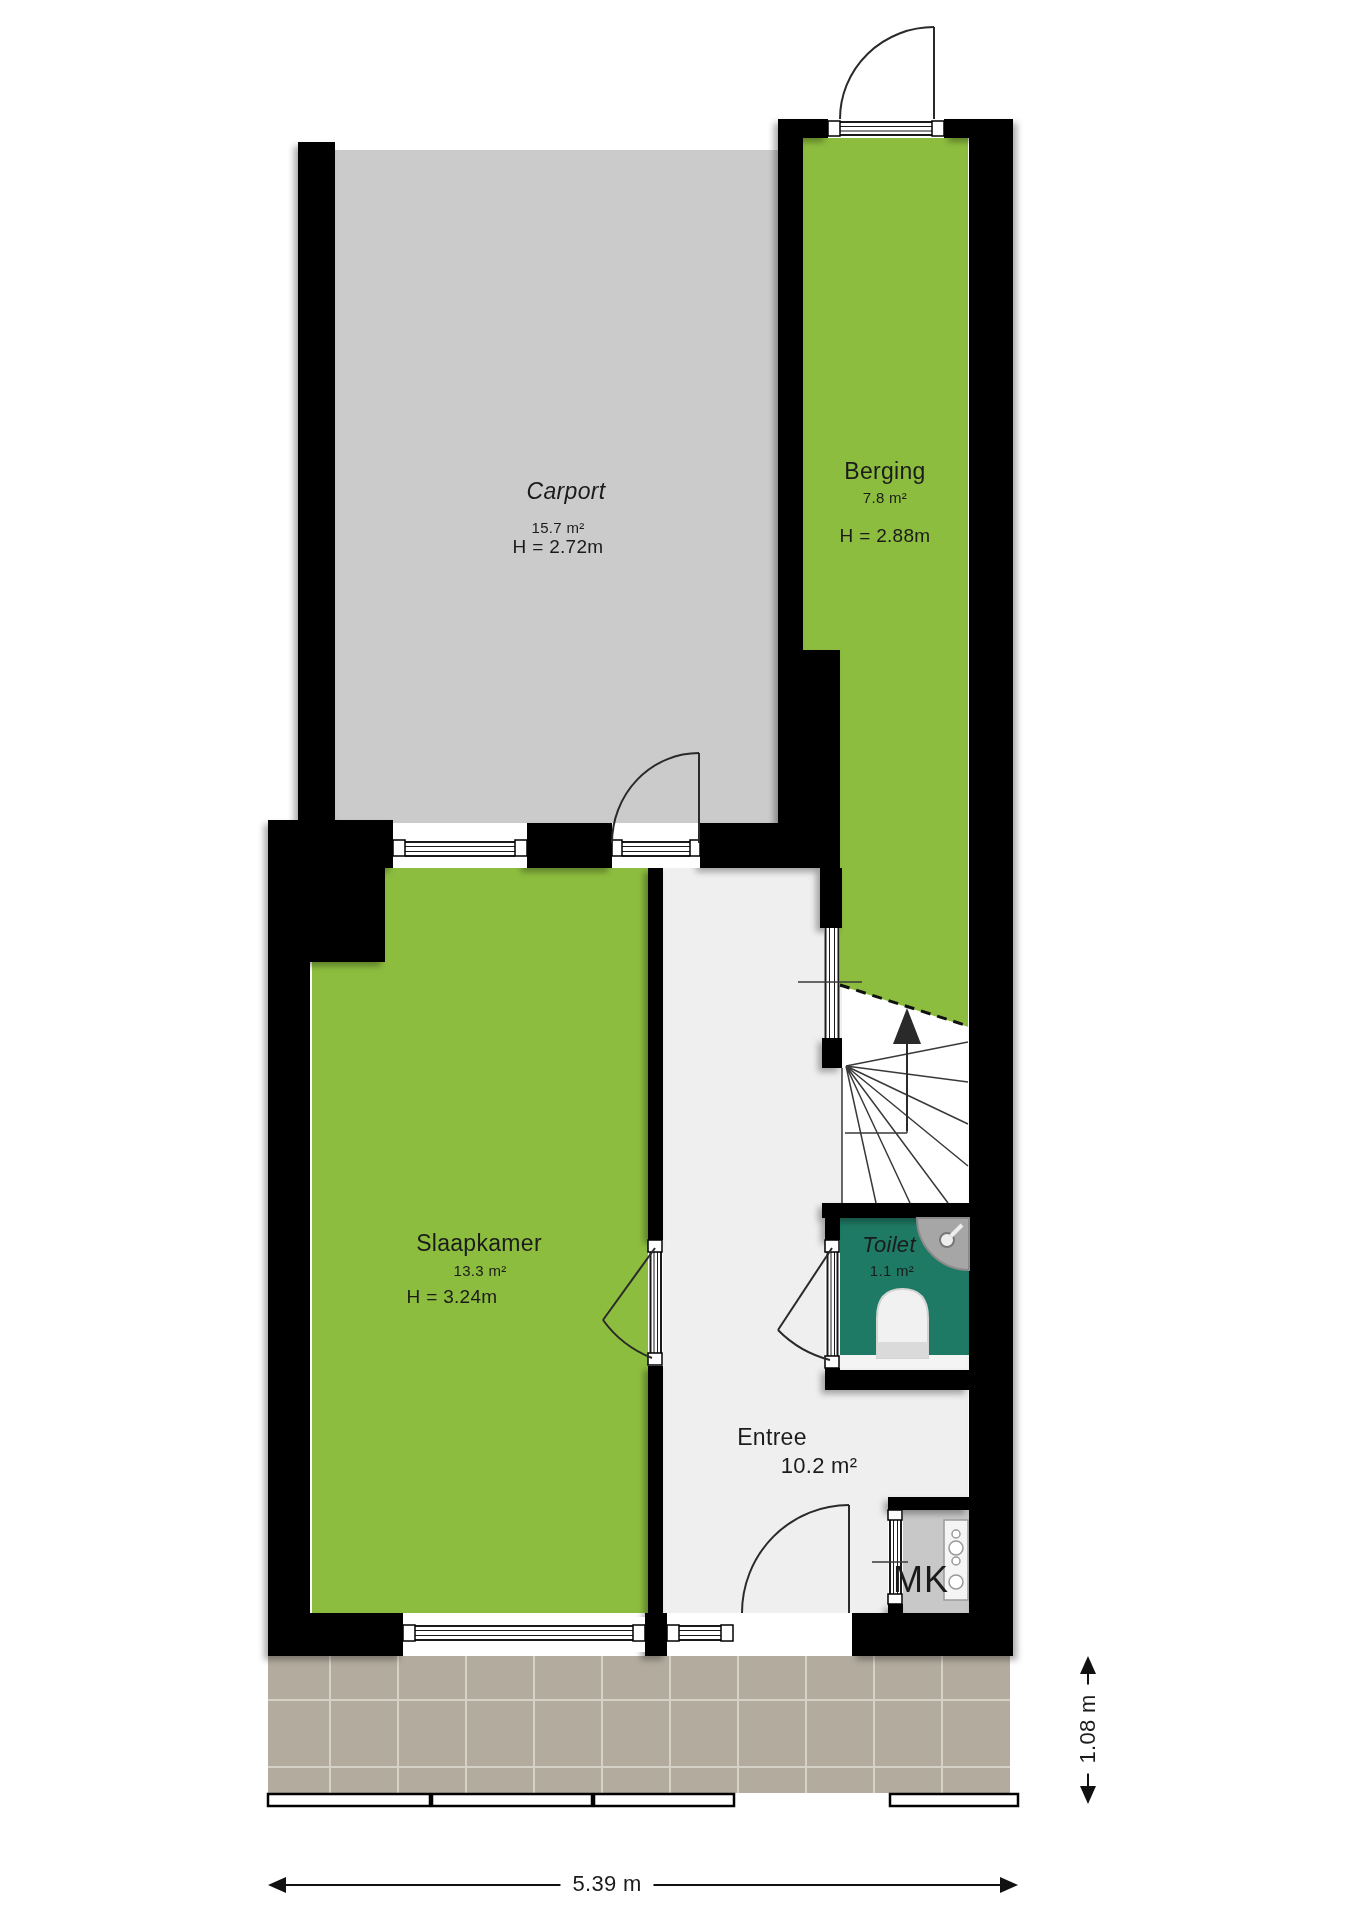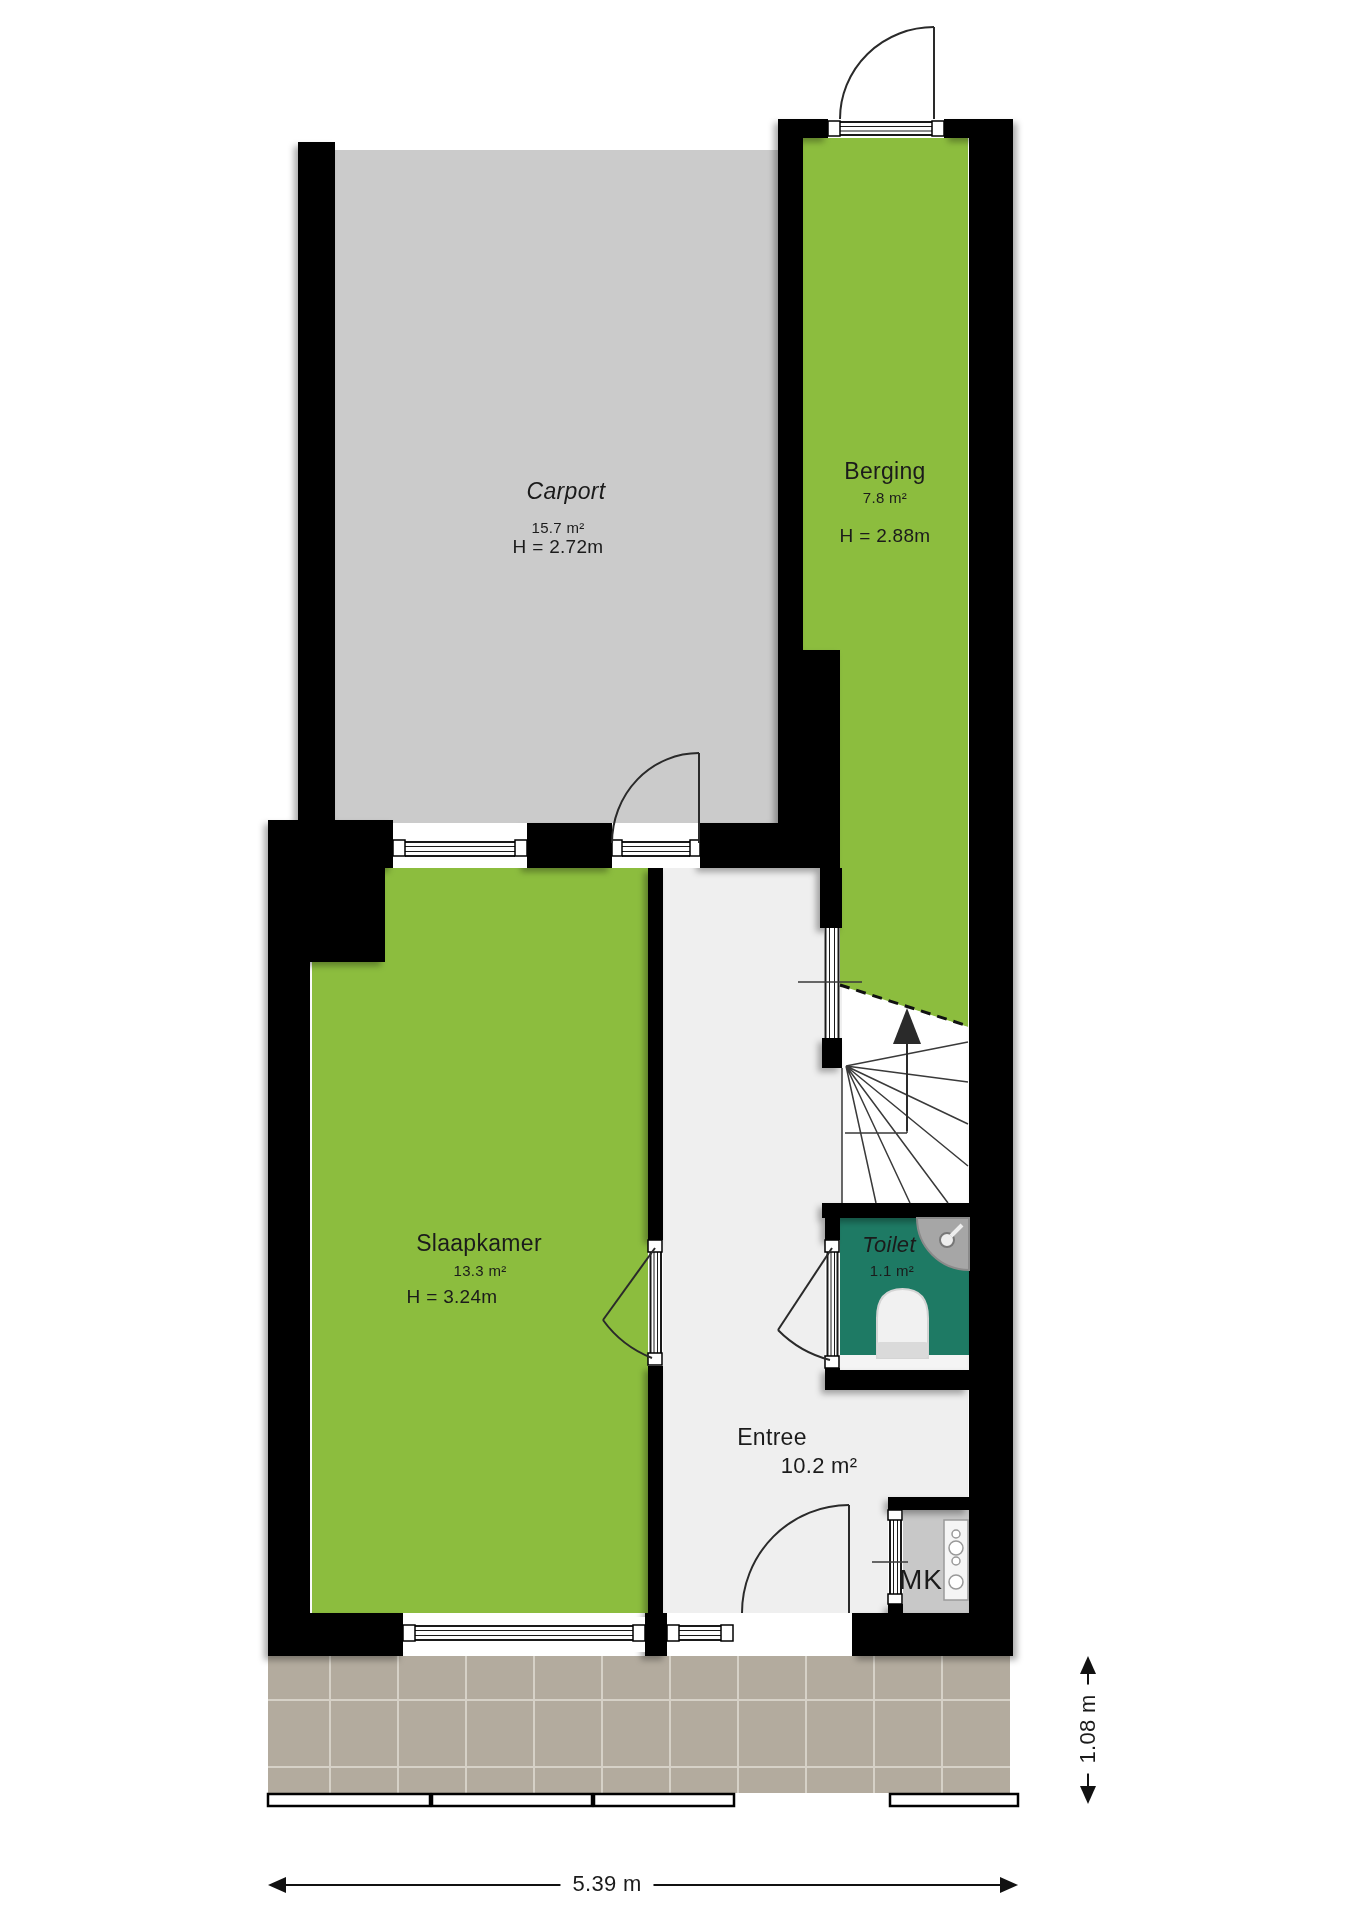--- a/index.html
+++ b/index.html
@@ -6,21 +6,21 @@
   .stage{
     position:relative;width:1358px;height:1920px;background:#ffffff;overflow:hidden;
     font-family:"Liberation Sans", sans-serif;
   }
   .stage svg{position:absolute;left:0;top:0;}
   .lbl{
     position:absolute;transform:translate(-50%,-50%);
     color:#1b1b1b;white-space:nowrap;line-height:1;letter-spacing:0.3px;
   }
   .fs23{font-size:23px;} .fs22{font-size:22px;} .fs21{font-size:15px;} .fs19{font-size:19px;}
-  .mk-lbl{font-size:28px;letter-spacing:1px;}
+  .mk-lbl{font-size:36px;letter-spacing:1px;}
   .dim{background:#ffffff;padding:0 12px;}
   .dim-v{transform:translate(-50%,-50%) rotate(-90deg);background:#ffffff;padding:0 10px;}
 </style>
 </head>
 <body>
 
 <div class="stage">
 
 <svg width="1358" height="1920" viewBox="0 0 1358 1920">
   <defs>

